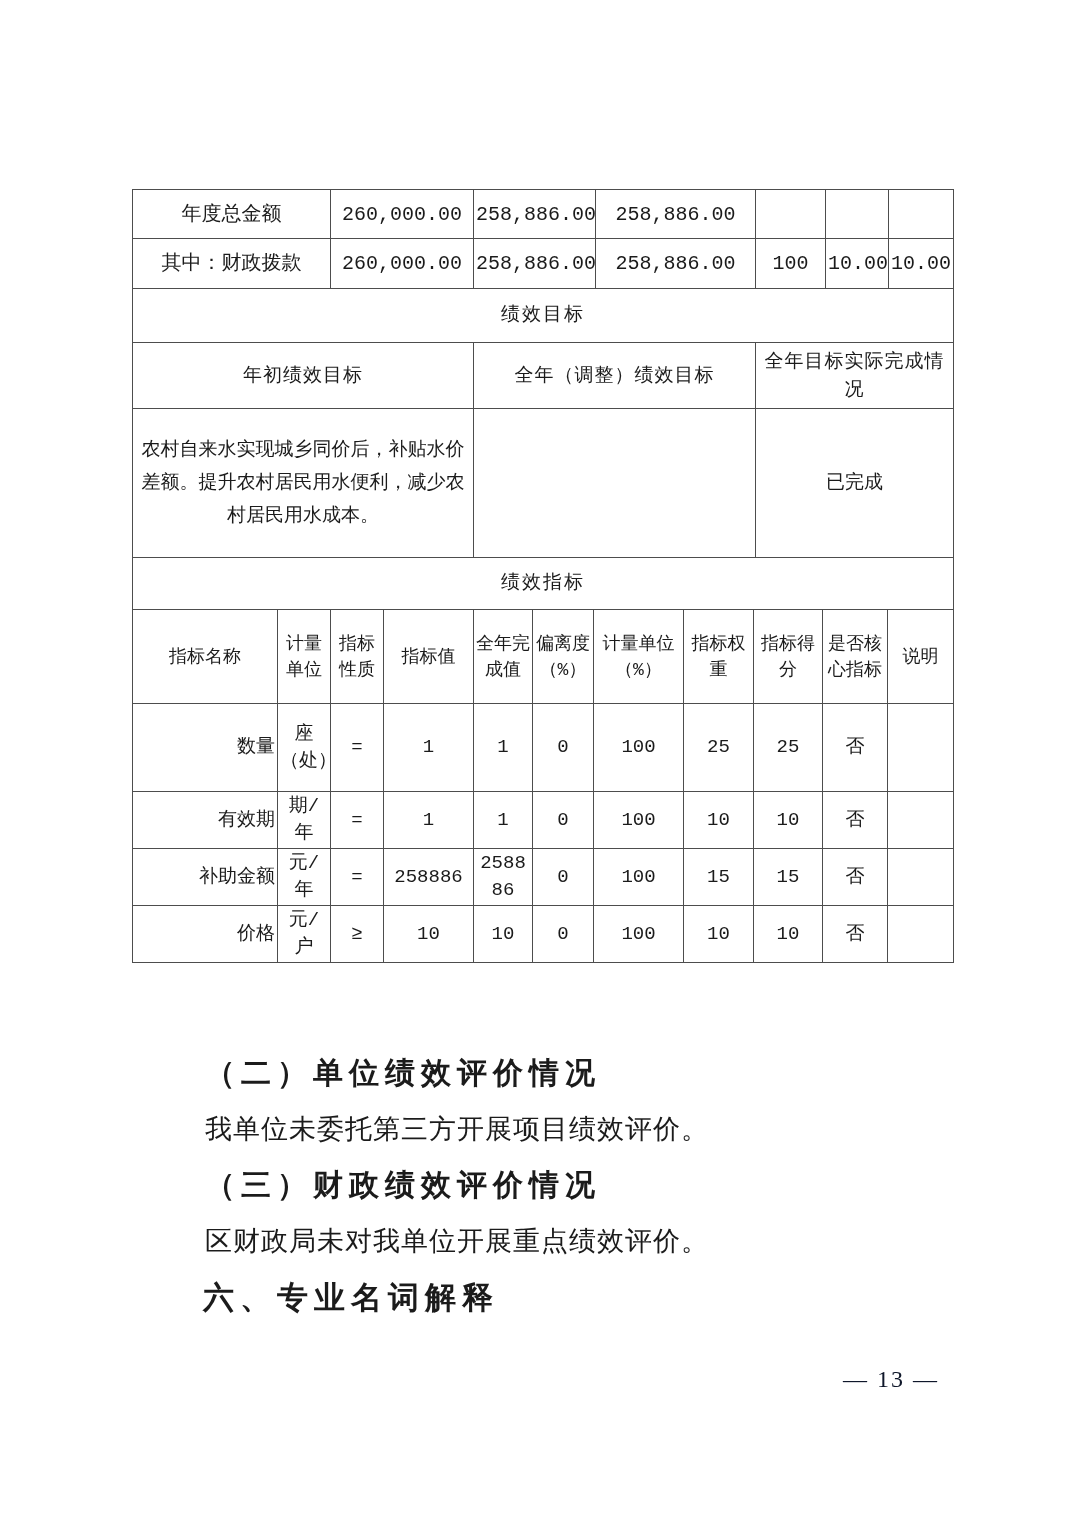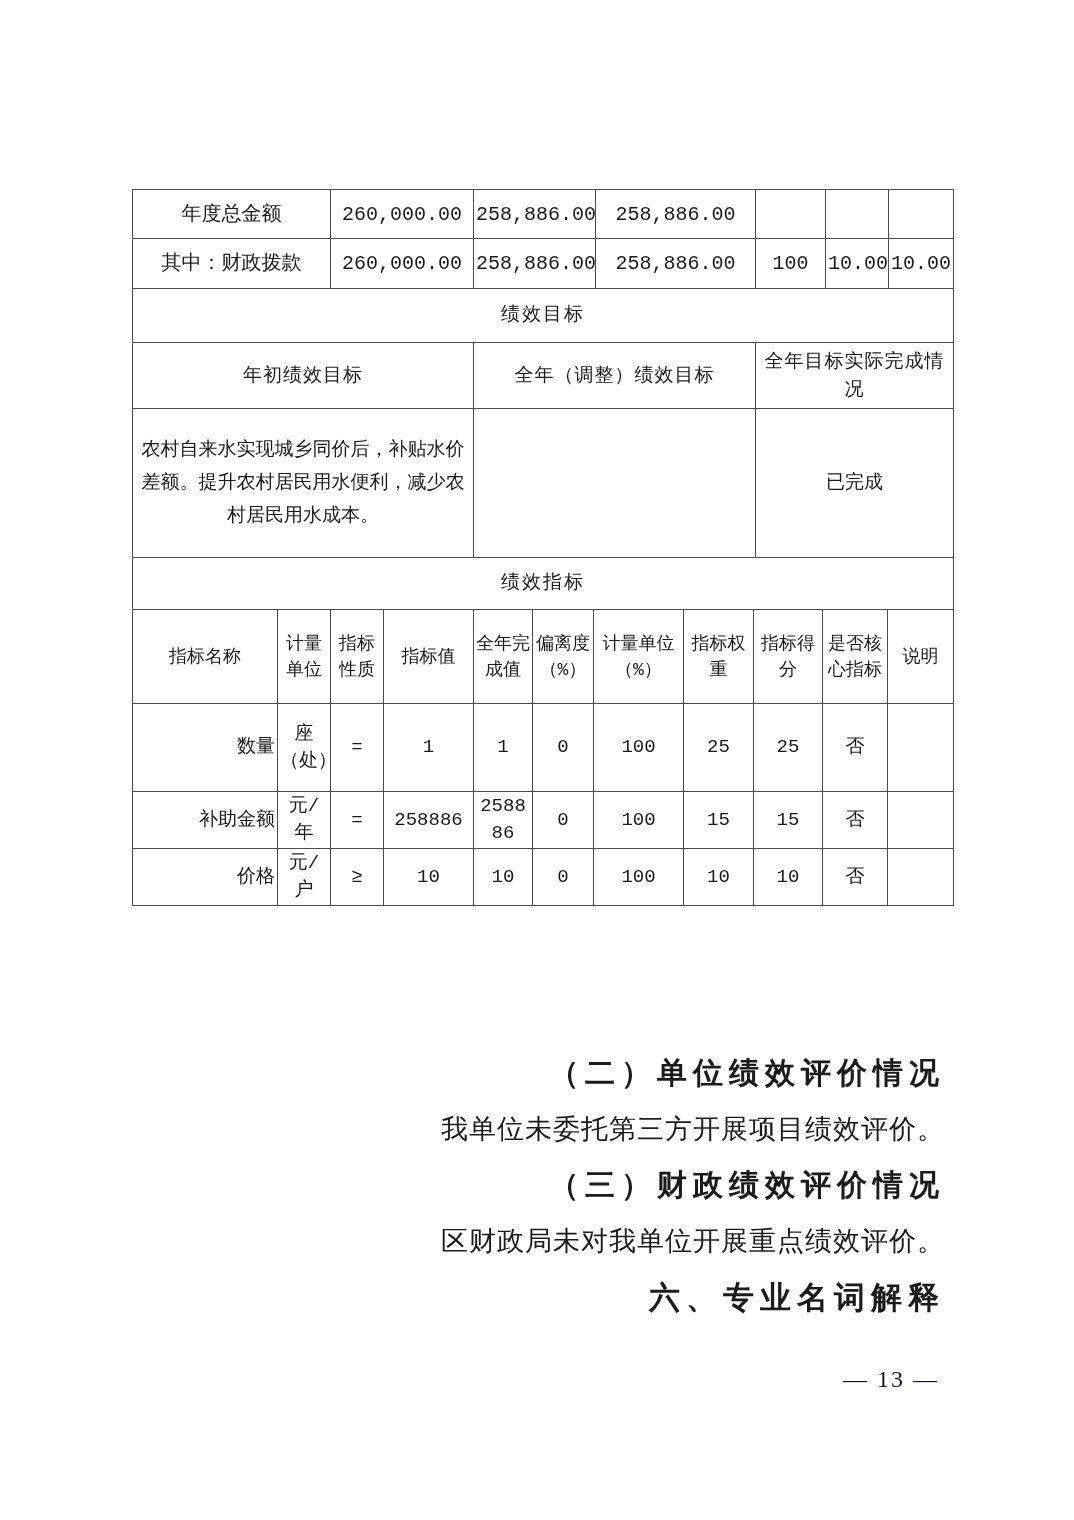--- a/index.html
+++ b/index.html
@@ -19,21 +19,21 @@
   }
   .fund td { font-size:20px; }
   .banner-cell { font-size:19px; letter-spacing:2px; }
   .goal-head td { font-size:19px; letter-spacing:1px; line-height:28px; }
   .goal-body td { font-size:19px; }
   .goal-text { line-height:33px; padding:4px 4px; }
   .ind-head td { font-size:18px; letter-spacing:0; line-height:26px; }
   .ind-row td { font-size:19px; }
   .name-cell { text-align:right; padding-left:20px; }
   .break-all { word-break:break-all; }
-  .sections { position:absolute; left:205px; top:1054px; width:740px;text-align:right; }
+  .sections { position:absolute; left:205px; top:1054px; width:740px; }
   .h2 {
     font-size:30px; font-weight:bold; letter-spacing:6px;
     line-height:38px; margin-bottom:18px;
   }
   .para {
     font-size:27px; letter-spacing:1px; line-height:38px; margin-bottom:18px;
   }
   .h1 {
     font-family:Liberation Serif, serif;
     font-size:31px; font-weight:bold; letter-spacing:6px; line-height:40px;
@@ -144,20 +144,33 @@
         <td>1</td>
         <td>1</td>
         <td>0</td>
         <td>100</td>
         <td>25</td>
         <td>25</td>
         <td>否</td>
         <td></td>
       </tr>
       <tr style="height:53px" class="ind-row">
+        <td class="name-cell">有效期</td>
+        <td>期/年</td>
+        <td>=</td>
+        <td>1</td>
+        <td>1</td>
+        <td>0</td>
+        <td>100</td>
+        <td>10</td>
+        <td>10</td>
+        <td>否</td>
+        <td></td>
+      </tr>
+      <tr style="height:53px" class="ind-row">
         <td class="name-cell">补助金额</td>
         <td>元/年</td>
         <td>=</td>
         <td>258886</td>
         <td class="break-all">258886</td>
         <td>0</td>
         <td>100</td>
         <td>15</td>
         <td>15</td>
         <td>否</td>

